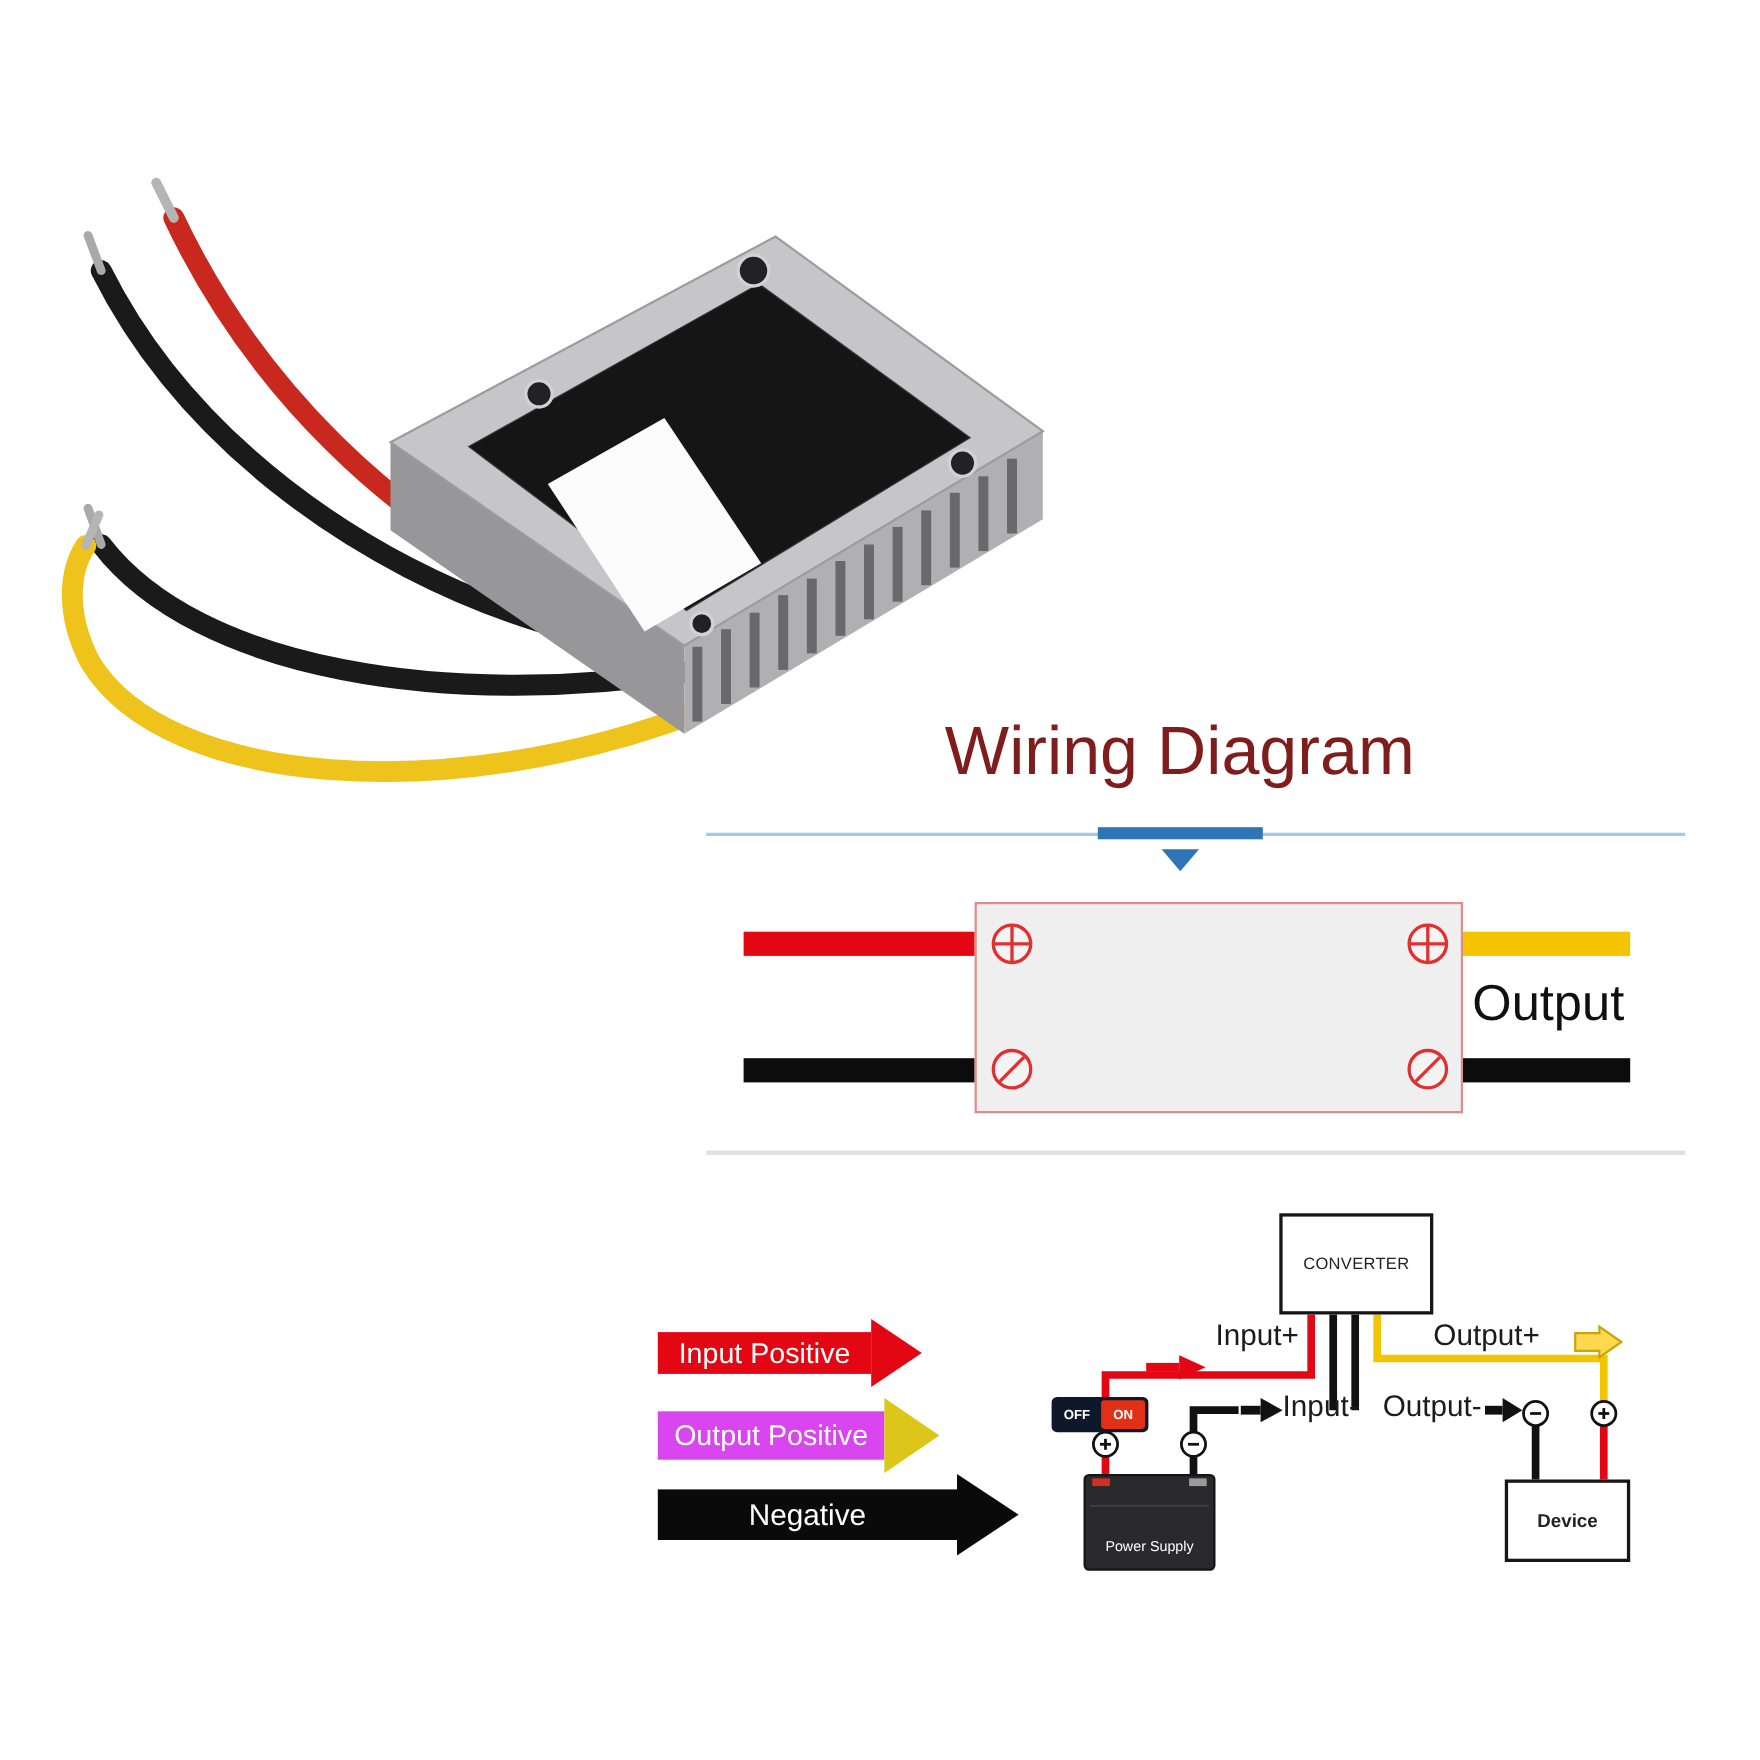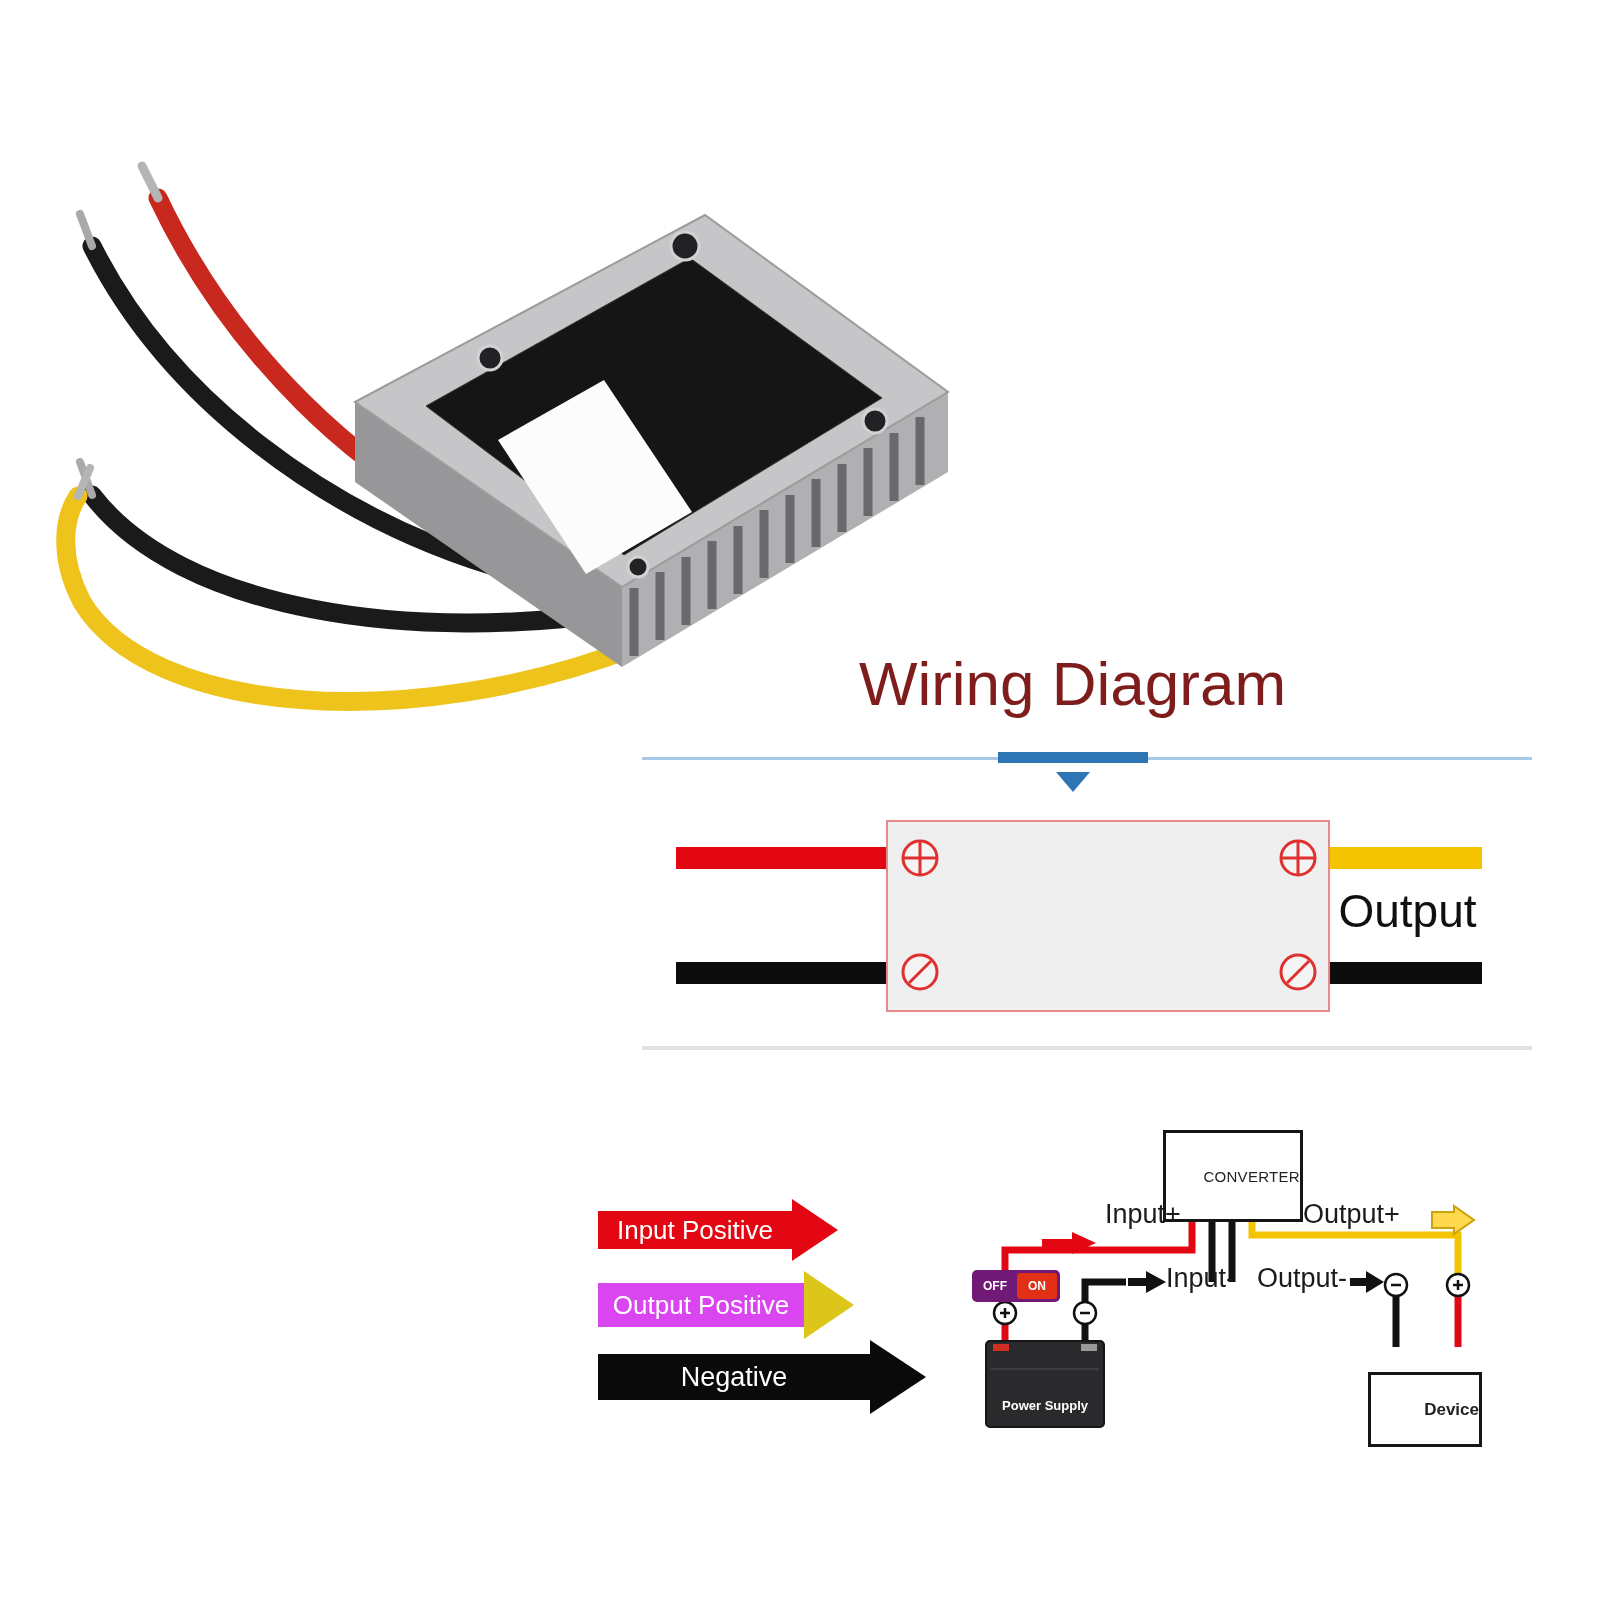--- a/index.html
+++ b/index.html
@@ -38,31 +38,31 @@
                   border-left:46px solid #e30613;}
   .leg-yellow{left:598px;top:1239px;width:206px;height:44px;background:#d946ef;font-size:26px;}
   .leg-yellow::after{border-top:34px solid transparent;border-bottom:34px solid transparent;
                      border-left:50px solid #dcc619;}
   .leg-black{left:598px;top:1310px;width:272px;height:46px;background:#0a0a0a;font-size:27px;}
   .leg-black::after{border-top:37px solid transparent;border-bottom:37px solid transparent;
                     border-left:56px solid #0a0a0a;}
 
   
   .box{position:absolute;background:#fff;border:3px solid #161616;display:flex;
-       align-items:center;justify-content:flex-end;color:#222;box-sizing:border-box;margin-top:27px;}
+       align-items:center;justify-content:center;color:#222;box-sizing:border-box;}
   .converter-box{left:1163px;top:1103px;width:140px;height:92px;font-size:15px;letter-spacing:.3px;}
   .device-box{left:1368px;top:1345px;width:114px;height:75px;font-weight:bold;font-size:17px;}
   .ps-box{position:absolute;left:985px;top:1340px;width:120px;height:88px;background:#2a2a2c;
-          border:2px solid #151515;border-radius:5px;color:#fff;font-size:13px;font-weight:bold;
+          border:2px solid #151515;border-radius:5px;color:#fff;font-size:13px;font-weight:normal;
           display:flex;align-items:flex-end;justify-content:center;padding-bottom:13px;
           box-sizing:border-box;}
   .ps-cap{position:absolute;width:16px;height:7px;}
   .ps-line{position:absolute;left:991px;top:1368px;width:108px;height:2px;background:#3d3d40;}
-  .switch{position:absolute;left:956px;top:1270px;width:88px;height:32px;background:#701a75;
-          border-radius:5px;display:flex;padding:3px;box-sizing:border-box;gap:2px;margin-left:16px;}
+  .switch{position:absolute;left:956px;top:1270px;width:88px;height:32px;background:#0f172a;
+          border-radius:5px;display:flex;padding:3px;box-sizing:border-box;gap:2px;}
   .switch .half{flex:1;color:#fff;font-size:12px;font-weight:bold;display:flex;
                 align-items:center;justify-content:center;}
   .switch .on-half{background:#e23016;border-radius:3px;}
   .clabel{position:absolute;font-size:27px;color:#1b1b1b;}
 </style>
 </head>
 <body>
 
 <div class="canvas">
 

